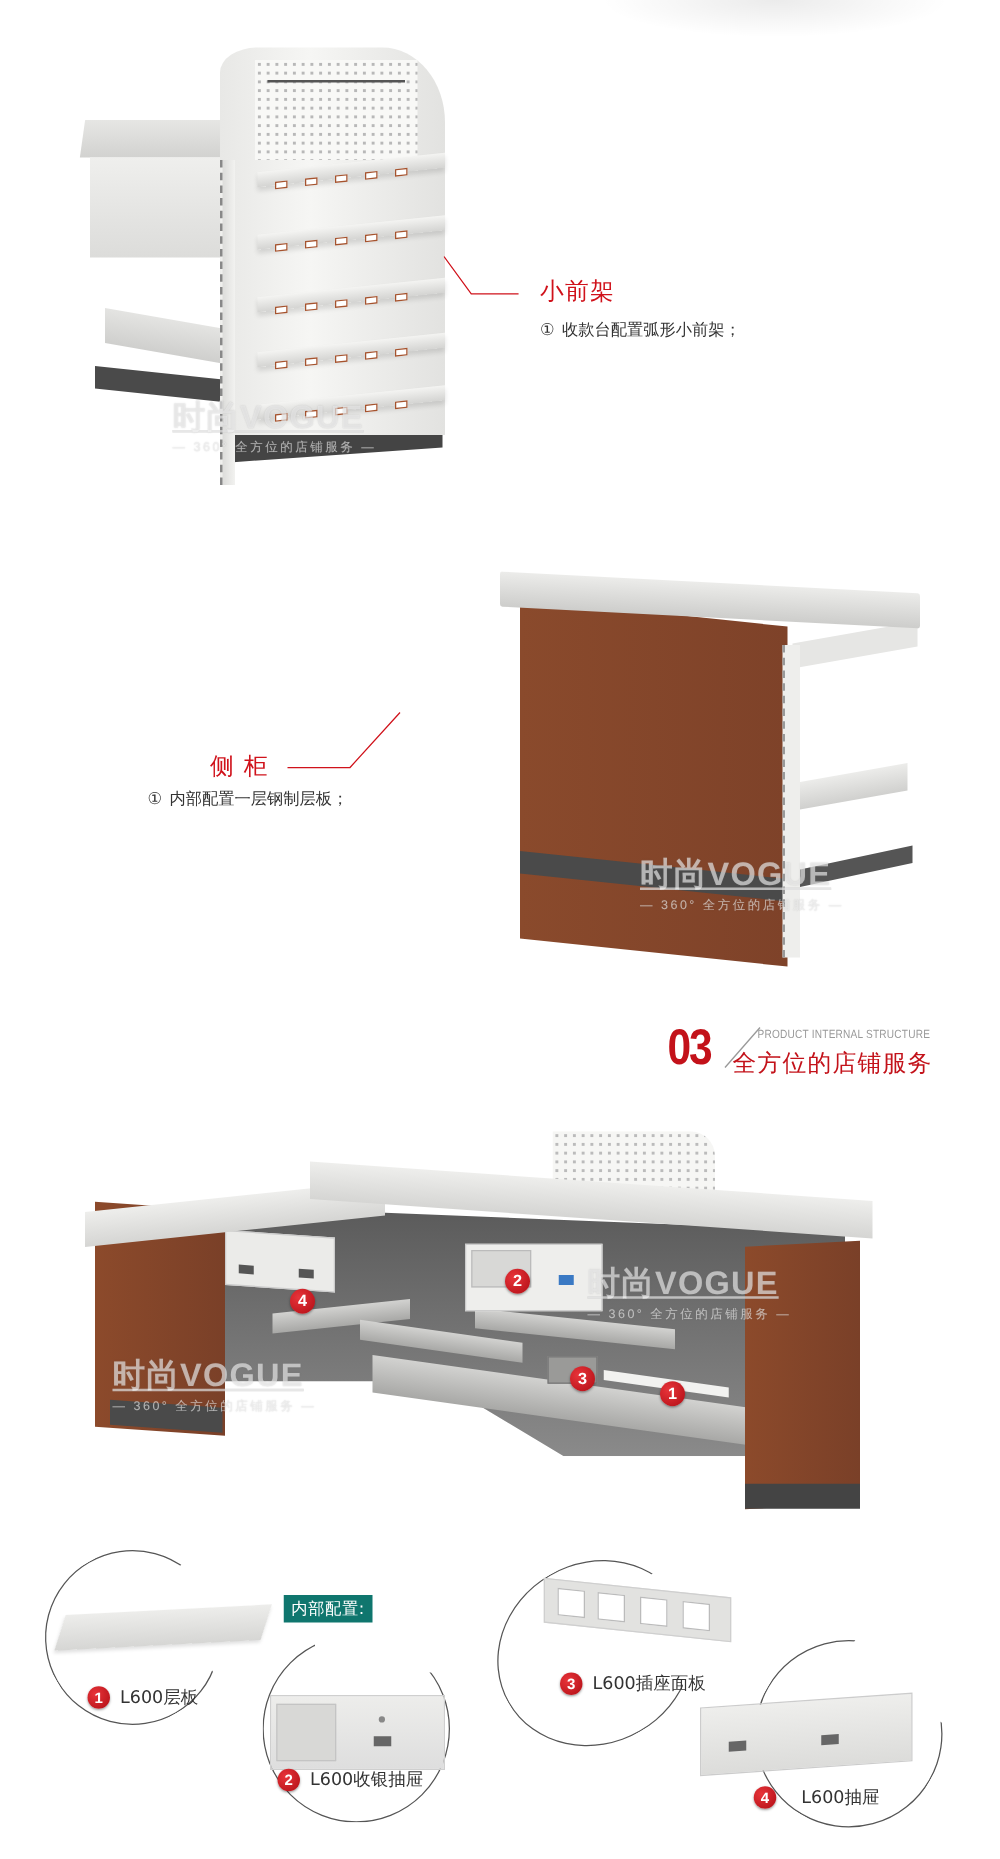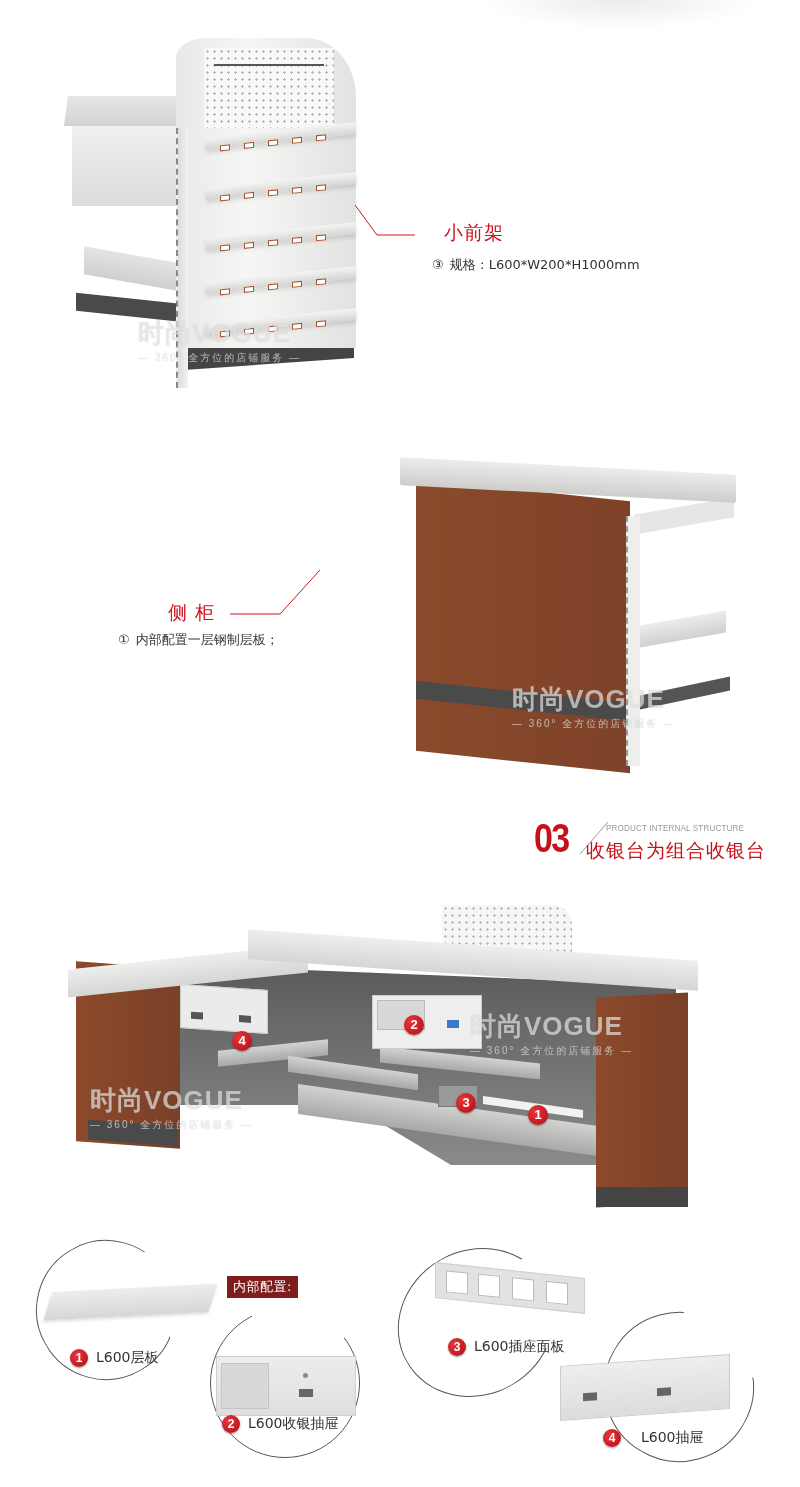--- a/index.html
+++ b/index.html
@@ -15,21 +15,21 @@
   .rack .base-dark { left: 10px; top: 268px; width: 250px; height: 18px; background: #4a4a4a; transform: skewY(6deg); }
   .rack .upright-left { left: 110px; top: 90px; width: 12px; height: 260px; background: linear-gradient(90deg,#dcdcda,#f2f2f0); border-left: 2px dashed #888; }
   .rack .body { left: 110px; top: 0; width: 180px; height: 310px; background: linear-gradient(90deg,#e8e8e6,#f6f6f4 40%,#e2e2e0); border-radius: 30px 50px 0 0 / 20px 60px 0 0; }
   .rack .pegboard { left: 138px; top: 10px; width: 130px; height: 80px; background-color: #f8f8f6; background-image: radial-gradient(#b8b8b8 1.2px, transparent 1.4px); background-size: 7px 7px; }
   .rack .hooks { left: 148px; top: 26px; width: 110px; height: 16px; border-top: 2px solid #555; }
   .rack .shelf { position: absolute; left: 140px; width: 150px; height: 12px; background: linear-gradient(#f4f4f2,#d4d4d2); box-shadow: 0 3px 4px rgba(0,0,0,0.12); transform: skewY(-6deg); }
   .rack .shelf .tag { display: inline-block; width: 10px; height: 6px; border: 1px solid #a5532e; background: #fff; margin: 3px 0 0 14px; }
   .rack .foot-dark { left: 118px; top: 300px; width: 170px; height: 26px; background: #444; transform: skewY(-4deg); }
 
   .wm { color: rgba(255,255,255,0.55); font-family: "Liberation Sans", sans-serif; letter-spacing: 1px; text-shadow: 0 0 1px rgba(120,120,120,0.4); }
-  .wm .big { font-size: 26px; font-weight: bold; display: block; }
+  .wm .big { font-size: 26px; font-weight: bold; display: block; text-decoration: underline; }
   .wm .small { font-size: 10px; display: block; letter-spacing: 2px; }
 
   
   .callout-line1 { left: 355px; top: 205px; width: 60px; height: 32px; }
   .title-red { color: #d0121b; font-size: 19px; letter-spacing: 1px; }
   .spec-list { font-size: 13px; color: #333; line-height: 26px; }
   .spec-list li { list-style: none; white-space: nowrap; }
   .spec-list .num { margin-right: 6px; }
 
   
@@ -68,21 +68,21 @@
   .counter .drawer4 { left: 112px; top: 82px; width: 88px; height: 44px; background: #ebebe9; border: 1px solid #ccc; transform: skewY(4deg); }
   .counter .drawer4 .h { position: absolute; width: 12px; height: 7px; background: #555; top: 26px; }
   .counter .socket { left: 370px; top: 180px; width: 40px; height: 22px; background: #9a9a98; border: 1px solid #777; }
 
   .badge { position: absolute; width: 20px; height: 20px; border-radius: 50%; background: radial-gradient(circle at 35% 35%, #e8343a, #b00d14); color: #fff; font-size: 13px; font-weight: bold; text-align: center; line-height: 20px; font-family: "Liberation Sans", sans-serif; box-shadow: 0 1px 2px rgba(0,0,0,0.4); }
 
   
   .circle { position: absolute; border: 1px solid #555; border-radius: 50%; clip-path: polygon(0 0, 100% 0, 100% 28%, 80% 28%, 80% 100%, 0 100%); }
   .part-label { position: absolute; font-size: 14px; color: #333; white-space: nowrap; display: flex; align-items: center; }
   .part-label .badge { position: relative; margin-right: 8px; width: 18px; height: 18px; line-height: 18px; font-size: 12px; }
-  .config-tag { left: 227px; top: 1276px; background: #7f1d1d; color: #fff; font-size: 13px; padding: 2px 6px; letter-spacing: 0.5px; }
+  .config-tag { left: 227px; top: 1276px; background: #0f766e; color: #fff; font-size: 13px; padding: 2px 6px; letter-spacing: 0.5px; }
 
   .part-shelf { left: 48px; top: 1288px; width: 165px; height: 28px; background: linear-gradient(#ededeb,#d6d6d4); transform: skewY(-3deg) skewX(-18deg); box-shadow: 0 2px 3px rgba(0,0,0,0.12); }
   .part-drawer { left: 216px; top: 1356px; width: 140px; height: 60px; background: linear-gradient(#ededeb,#dedede); border: 1px solid #cfcfcf; }
   .part-drawer .open { position: absolute; left: 4px; top: 6px; width: 48px; height: 46px; background: #d8d8d6; border: 1px solid #c4c4c4; }
   .part-drawer .handle { position: absolute; left: 82px; top: 32px; width: 14px; height: 8px; background: #666; }
   .part-drawer .lock { position: absolute; left: 86px; top: 16px; width: 5px; height: 5px; border-radius: 50%; background: #888; }
   .part-plate { left: 435px; top: 1270px; width: 150px; height: 36px; background: #e2e2e0; border: 1px solid #cfcfcf; transform: skewY(6deg); }
   .part-plate .hole { position: absolute; top: 6px; width: 22px; height: 22px; background: #fff; border: 1px solid #bbb; }
   .part-box { left: 560px; top: 1360px; width: 170px; height: 55px; background: linear-gradient(#eeeeec,#dcdcda); border: 1px solid #ccc; transform: skewY(-4deg); }
   .part-box .h { position: absolute; width: 14px; height: 8px; background: #666; top: 28px; }
@@ -109,23 +109,23 @@
   <div class="shelf" style="top:278px"><span class="tag"></span><span class="tag"></span><span class="tag"></span><span class="tag"></span><span class="tag"></span></div>
   <div class="abs wm" style="left:72px;top:278px;">
     <span class="big">时尚VOGUE</span>
     <span class="small">— 360° 全方位的店铺服务 —</span>
   </div>
 </div>
 
 <svg class="abs callout-line1" viewBox="0 0 60 32">
   <polyline points="0,0 22,30 60,30" fill="none" stroke="#d0121b" stroke-width="1"></polyline>
 </svg>
-<div class="abs title-red" style="left:444px;top:220px;">小前架</div>
+<div class="abs title-red" style="left:432px;top:220px;">小前架</div>
 <ul class="abs spec-list" style="left:432px;top:252px;">
-  <li><span class="num">③</span><span>规格：L600*W200*H1000mm</span></li>
+  <li><span class="num">①</span><span>收款台配置弧形小前架；</span></li>
 </ul>
 
 <svg class="abs callout-line2" viewBox="0 0 100 48">
   <polyline points="8,46 58,46 98,2" fill="none" stroke="#d0121b" stroke-width="1"></polyline>
 </svg>
 <div class="abs title-red" style="left:168px;top:600px;">侧 柜</div>
 <ul class="abs spec-list" style="left:118px;top:627px;">
   <li><span class="num">①</span><span>内部配置一层钢制层板；</span></li>
 </ul>
 
@@ -143,21 +143,21 @@
   </div>
 </div>
 
 <div class="abs sec-head">
   <span class="sec-num">03</span>
 </div>
 <svg class="abs sec-slash" viewBox="0 0 32 36">
   <line x1="2" y1="34" x2="30" y2="2" stroke="#999" stroke-width="1"></line>
 </svg>
 <div class="abs sec-en">PRODUCT INTERNAL STRUCTURE</div>
-<div class="abs sec-cn">收银台为组合收银台</div>
+<div class="abs sec-cn">全方位的店铺服务</div>
 
 <div class="abs counter">
   <div class="abs interior"></div>
   <div class="shelf" style="left:150px;top:140px;width:110px;transform:skewY(-6deg);"></div>
   <div class="shelf" style="left:220px;top:160px;width:130px;transform:skewY(8deg);"></div>
   <div class="shelf" style="left:312px;top:150px;width:160px;transform:skewY(6deg);"></div>
   <div class="shelf" style="left:230px;top:200px;width:300px;height:30px;transform:skewY(8deg);"></div>
   <div class="shelf" style="left:415px;top:198px;width:100px;height:8px;background:#f2f2f0;transform:skewY(8deg);"></div>
   <div class="abs drawer4">
     <span class="h" style="left:10px;"></span>

